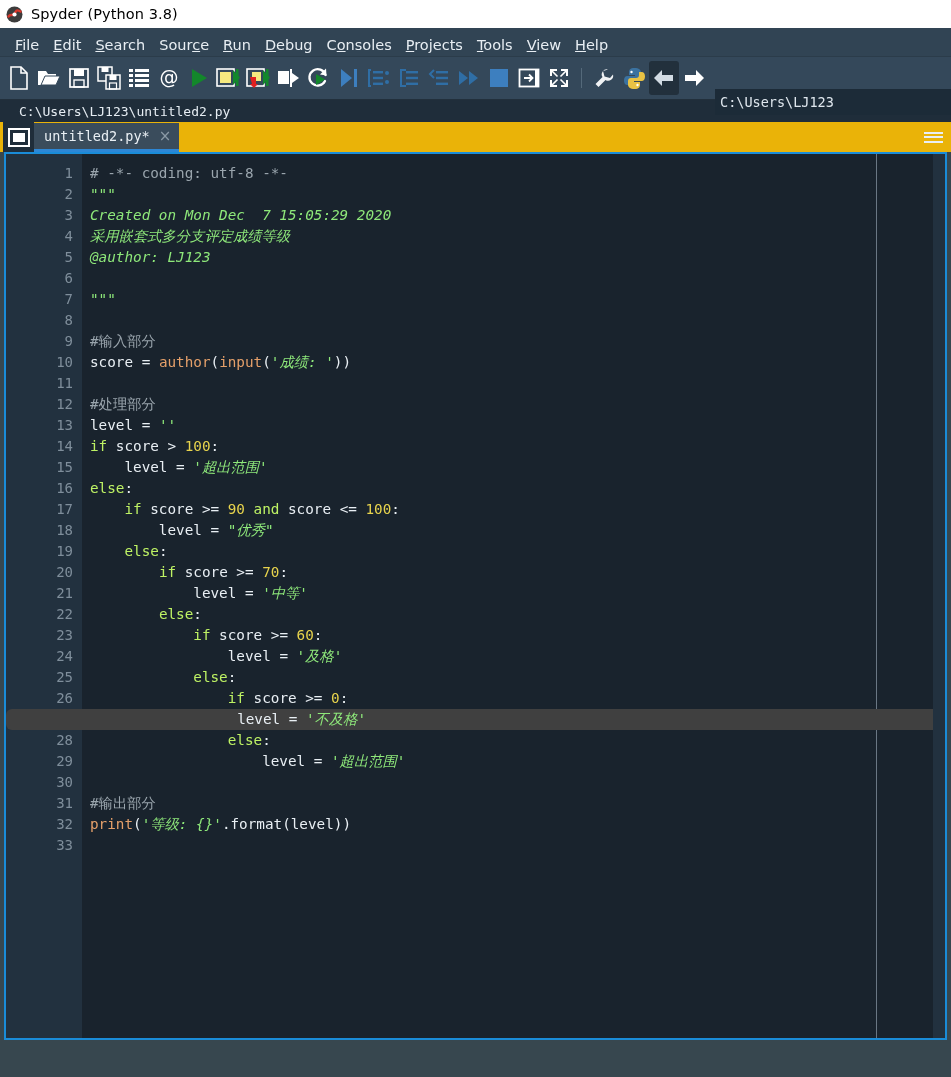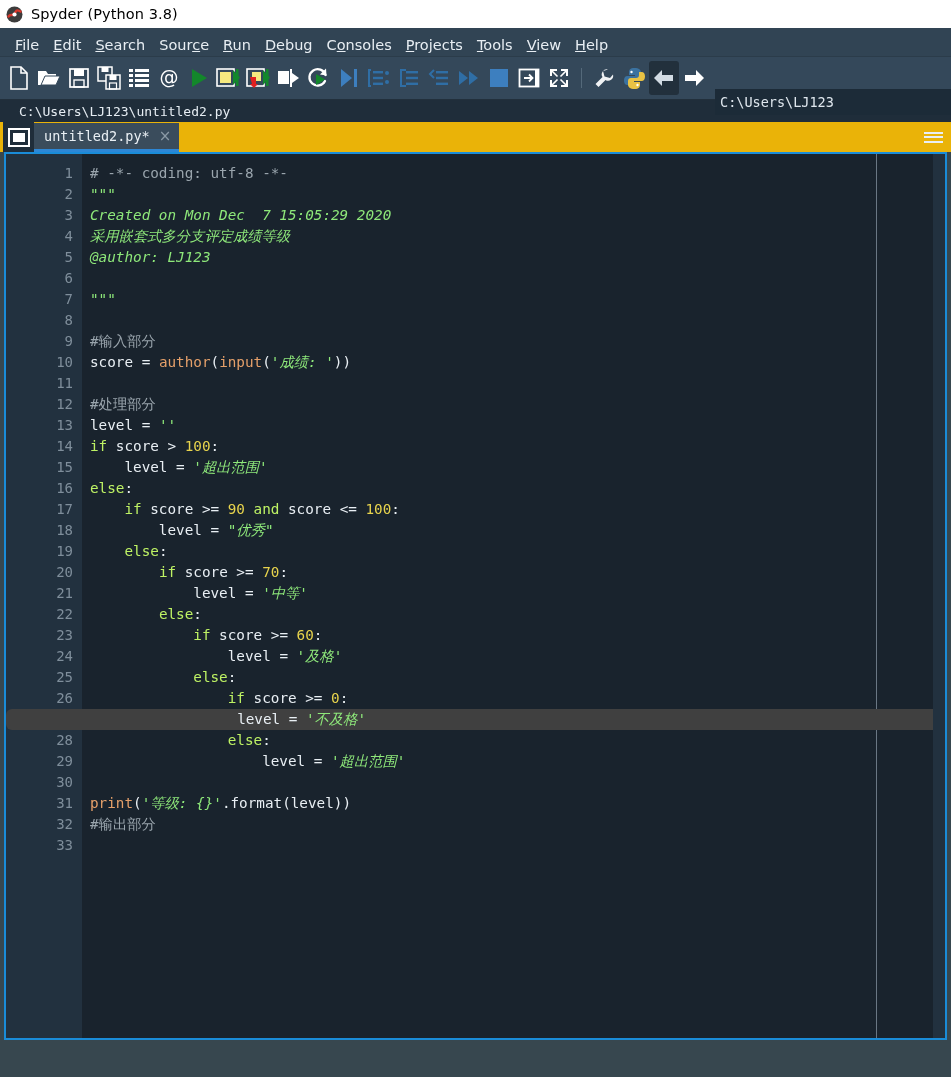--- a/index.html
+++ b/index.html
@@ -549,22 +549,22 @@
         <div class="cl"><span class="c-normal">            level </span><span class="c-op">= </span><span class="c-string">'中等'</span></div>
         <div class="cl"><span class="c-normal">        </span><span class="c-keyword">else</span><span class="c-op">:</span></div>
         <div class="cl"><span class="c-normal">            </span><span class="c-keyword">if</span><span class="c-normal"> score &gt;= </span><span class="c-number">60</span><span class="c-op">:</span></div>
         <div class="cl"><span class="c-normal">                level </span><span class="c-op">= </span><span class="c-string">'及格'</span></div>
         <div class="cl"><span class="c-normal">            </span><span class="c-keyword">else</span><span class="c-op">:</span></div>
         <div class="cl"><span class="c-normal">                </span><span class="c-keyword">if</span><span class="c-normal"> score &gt;= </span><span class="c-number">0</span><span class="c-op">:</span></div>
         <div class="cl current"><span class="c-normal">                    level </span><span class="c-op">= </span><span class="c-string">'不及格'</span></div>
         <div class="cl"><span class="c-normal">                </span><span class="c-keyword">else</span><span class="c-op">:</span></div>
         <div class="cl"><span class="c-normal">                    level </span><span class="c-op">= </span><span class="c-string">'超出范围'</span></div>
         <div class="cl">&nbsp;</div>
+        <div class="cl"><span class="c-comment">#输出部分</span></div>
         <div class="cl"><span class="c-builtin">print</span><span class="c-op">(</span><span class="c-string">'等级: {}'</span><span class="c-normal">.format(level))</span></div>
-        <div class="cl"><span class="c-comment">#输出部分</span></div>
         <div class="cl">&nbsp;</div>
         <div id="edgeline"></div>
       </div>
     <div id="rightpane"></div>
   </div>
 </div>
 
 <div id="statusbar"></div>
 
 </body></html>

